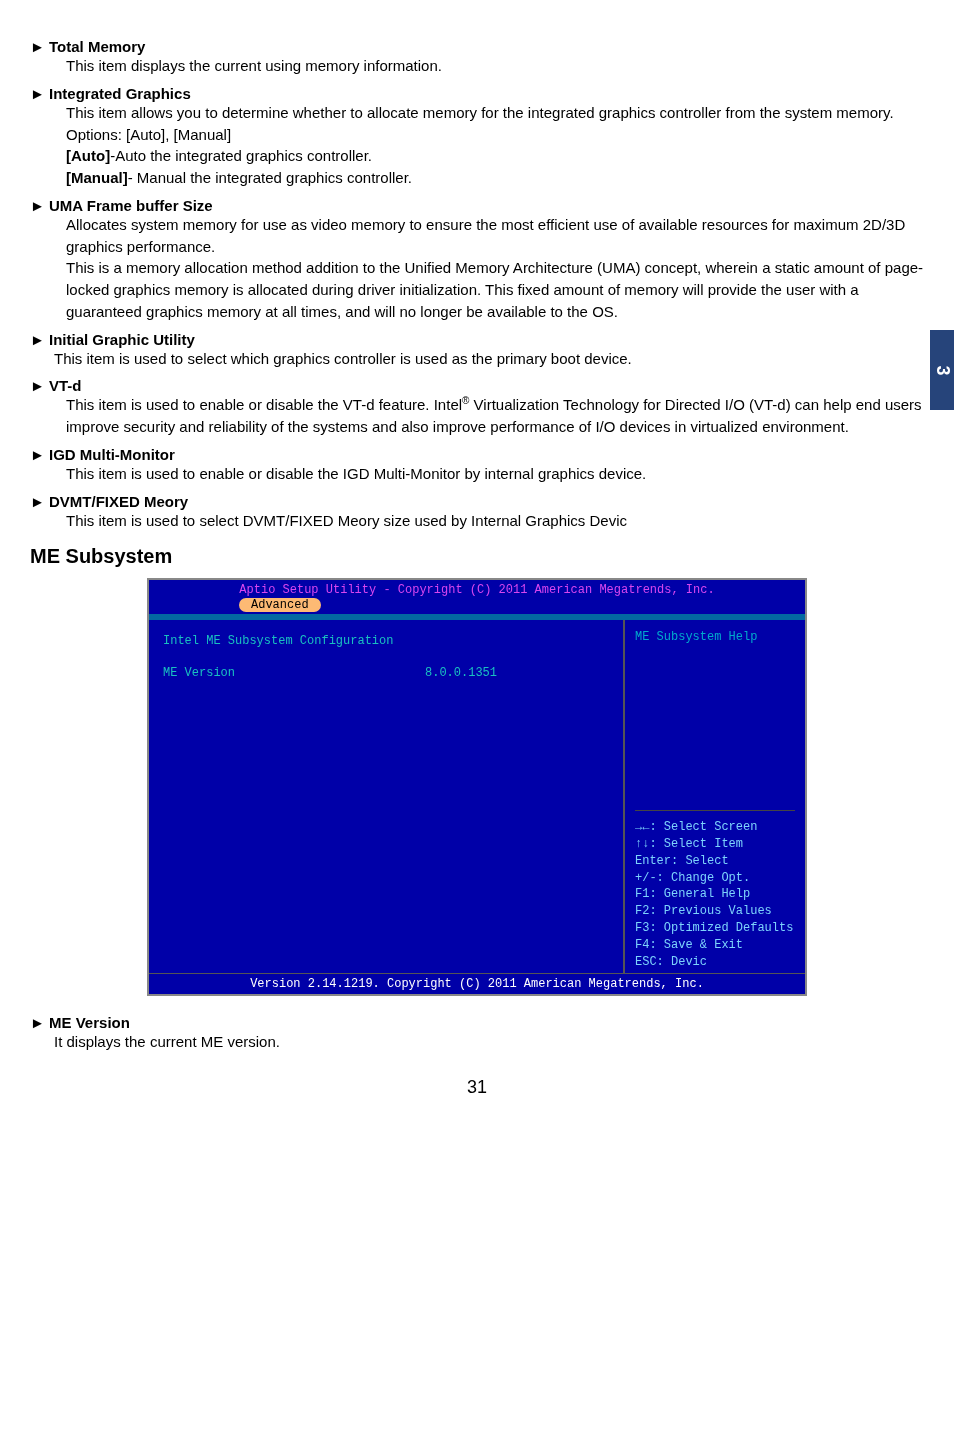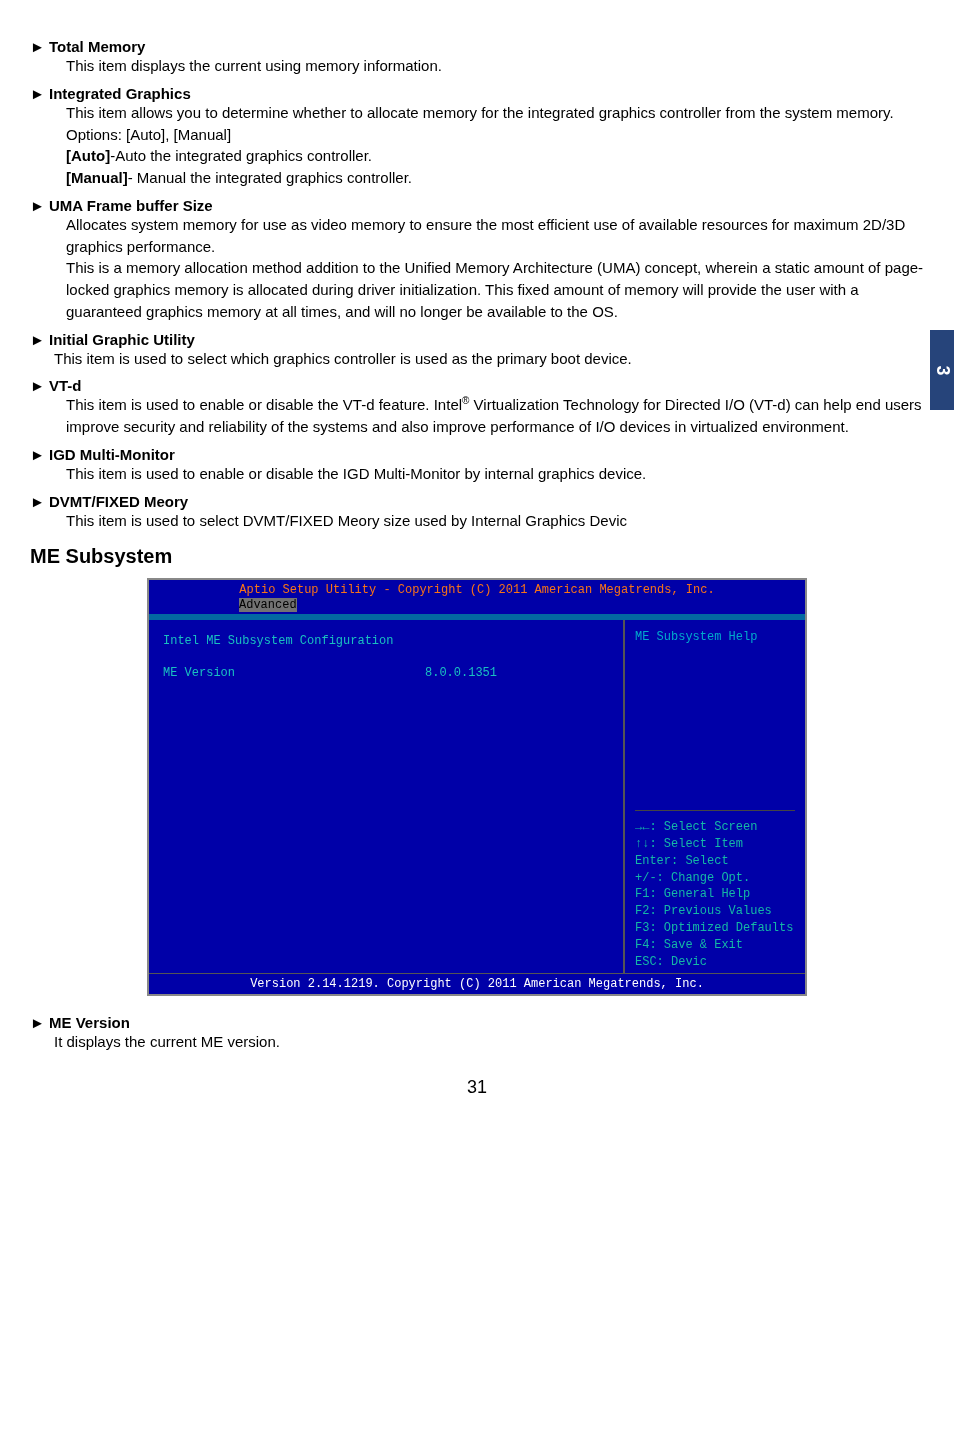--- a/index.html
+++ b/index.html
@@ -38,31 +38,32 @@
     margin: 0 auto 18px auto;
     border: 2px solid #888;
     font-family: "Courier New", monospace;
     font-size: 12px;
     background: #0000a8;
     color: #fff;
   }
   .bios-title {
     text-align: center;
     padding: 3px 0 0 0;
-    color: #f97316;
+    color: #d946ef;
     font-size: 12px;
   }
   .bios-tabrow {
     padding: 1px 0 2px 90px;
   }
   .bios-tab {
     display:inline-block;
-    background:#737373;
+    background:#fdba74;
     color:#000;
-    padding: 0 0;
+    padding: 0 12px;
+    border-radius: 7px;
   }
   .bios-body {
     display:flex;
     border-top: 6px solid #0369a1;
     border-bottom: 1px solid #555;
     height: 360px;
   }
   .bios-left {
     flex: 1;
     padding: 14px 14px;
@@ -74,21 +75,21 @@
   .bios-left .line2 { color: #19c0c0; }
   .bios-left .val { position:absolute; left: 276px; }
   .bios-right {
     width: 180px;
     padding: 10px 10px;
     color: #19c0c0;
     display:flex;
     flex-direction: column;
   }
   .bios-right .help-top { color:#0ac; flex:0 0 auto; height: 180px;}
-  .bios-right .keys { color:#14b8a6; line-height: 1.4; border-top:1px solid #444; padding-top:8px;}
+  .bios-right .keys { color:#7dd3fc; line-height: 1.4; border-top:1px solid #444; padding-top:8px;}
   .bios-footer {
     text-align:center;
     padding: 3px 6px;
     color:#fff;
     font-size:12px;
   }
   .page-num { text-align:center; margin-top: 24px; font-size:18px; }
   sup { font-size: 10px; }
 </style>
 </head>

